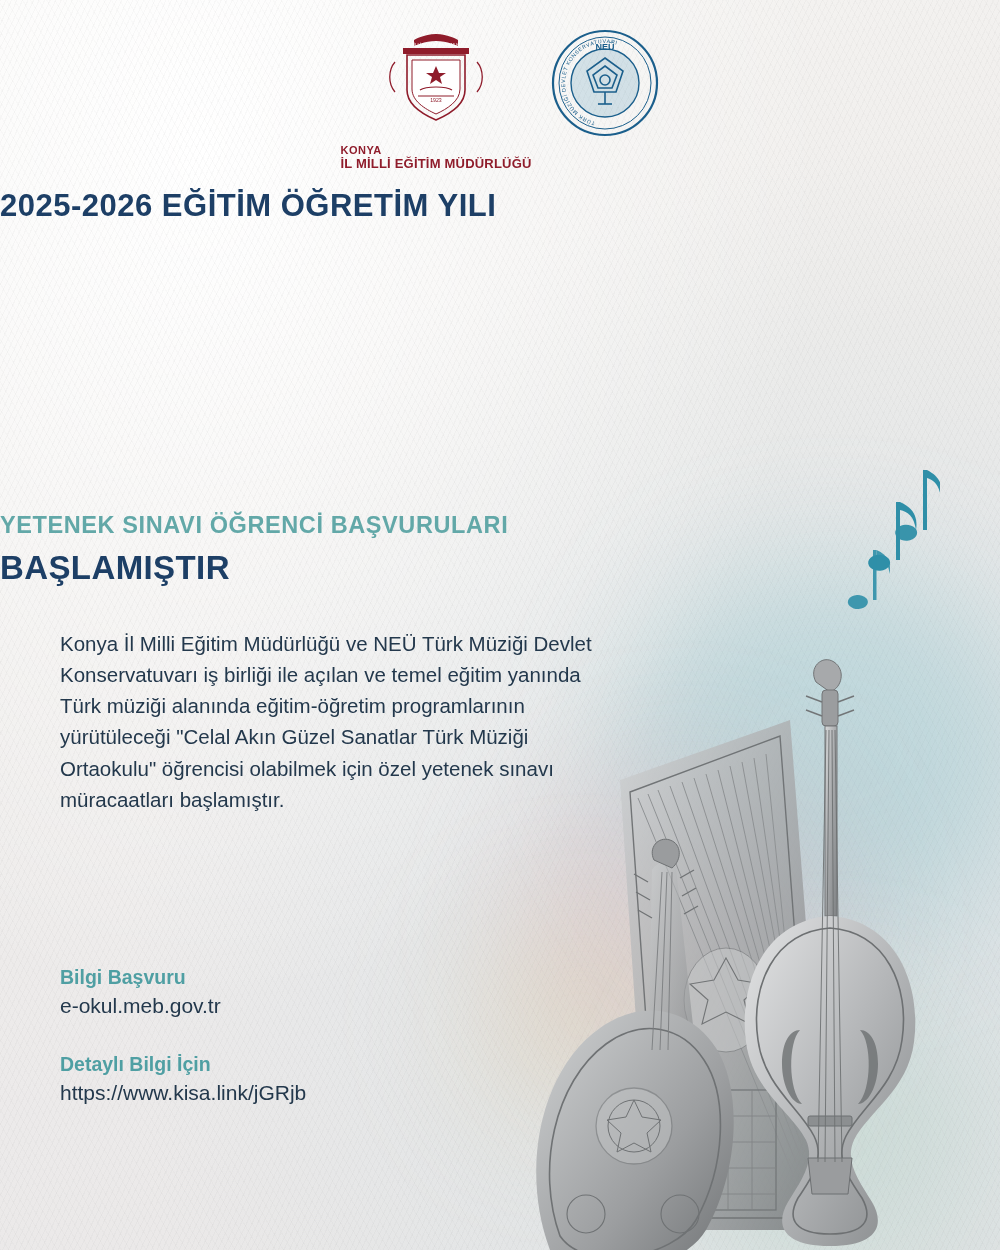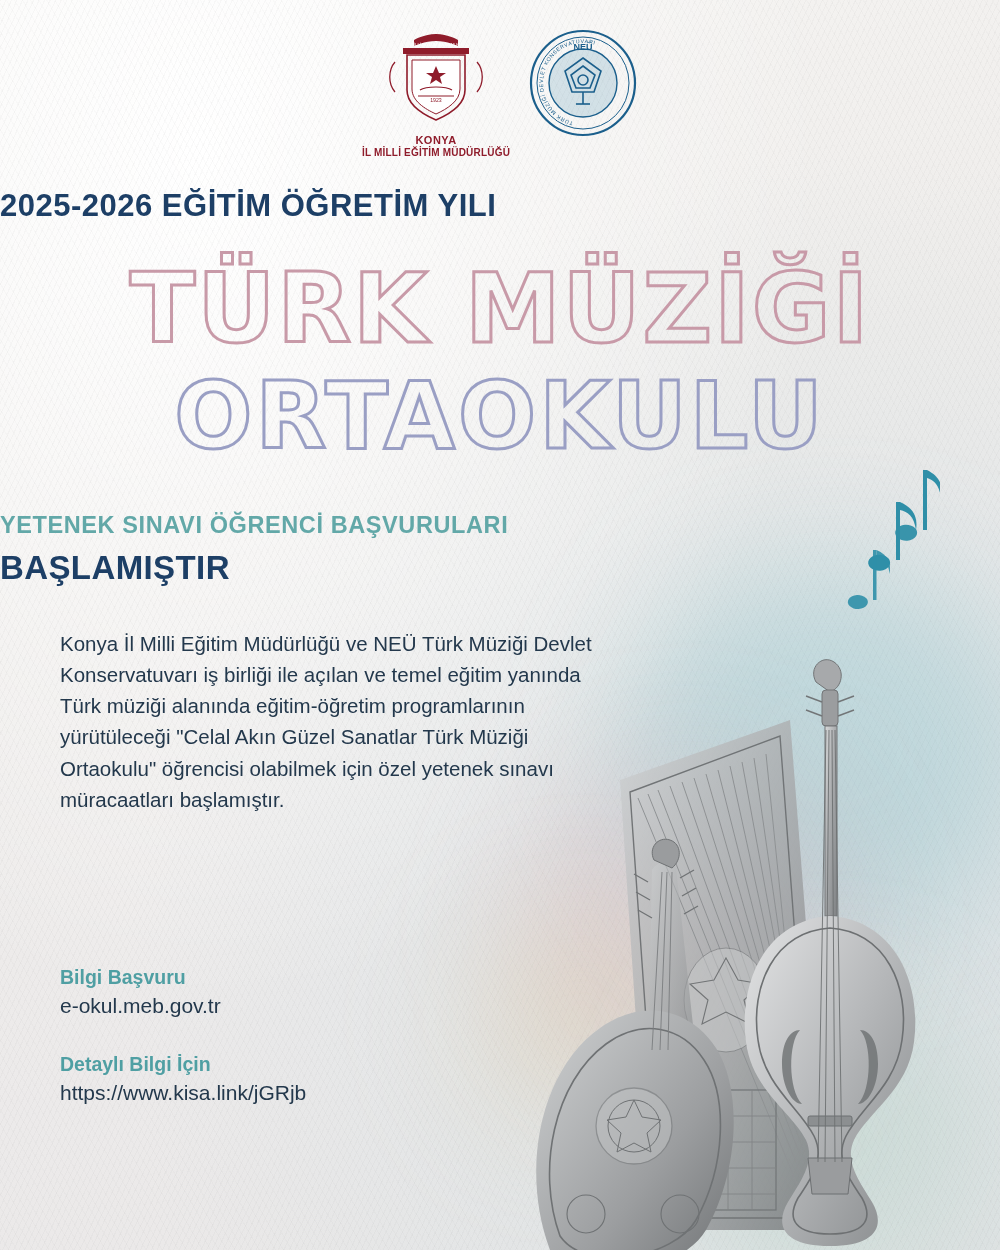--- a/index.html
+++ b/index.html
@@ -49,29 +49,28 @@
     position: absolute;
     top: 28px;
     left: 0; right: 0;
     display: flex;
     justify-content: center;
     align-items: flex-start;
     gap: 18px;
   }
   .logo-block { display: flex; flex-direction: column; align-items: center; }
   .logo-meb-caption {
-    margin-top: 6px;
-    text-align: center;
+    margin-top: 16px;
     line-height: 1.15;
   }
   .logo-meb-caption .l1 {
     font-size: 11px; font-weight: bold; color: #8f1c2b; letter-spacing: .5px;
   }
   .logo-meb-caption .l2 {
-    font-size: 10px; font-weight: bold; color: #8f1c2b; letter-spacing: .2px;
+    font-size: 13px; font-weight: bold; color: #8f1c2b; letter-spacing: .2px;
   }
 
   
   .head-lines {
     position: absolute;
     top: 186px;
     left: 0; right: 0;
     text-align: left;
     color: #1d3f66;
   }
@@ -231,24 +230,20 @@
         </text>
       </svg>
     </div>
 
   </div>
 
   <div class="head-lines">
     <div class="l1">2025-2026 EĞİTİM ÖĞRETİM YILI</div>
   </div>
 
-  <div class="big-title">
-    <span class="line l1">TÜRK MÜZİĞİ</span>
-    <span class="line l2">ORTAOKULU</span>
-  </div>
 
   <div class="sub-teal">YETENEK SINAVI ÖĞRENCİ BAŞVURULARI</div>
   <div class="sub-navy">BAŞLAMIŞTIR</div>
 
   <div class="body-text">Konya İl Milli Eğitim Müdürlüğü ve NEÜ Türk Müziği Devlet Konservatuvarı iş birliği ile açılan ve temel eğitim yanında Türk müziği alanında eğitim-öğretim programlarının yürütüleceği "Celal Akın Güzel Sanatlar Türk Müziği Ortaokulu" öğrencisi olabilmek için özel yetenek sınavı müracaatları başlamıştır.</div>
 
 
   <div class="info-block" id="info-online">
     <div class="label">Bilgi Başvuru</div>
     <div class="value">e-okul.meb.gov.tr</div>

